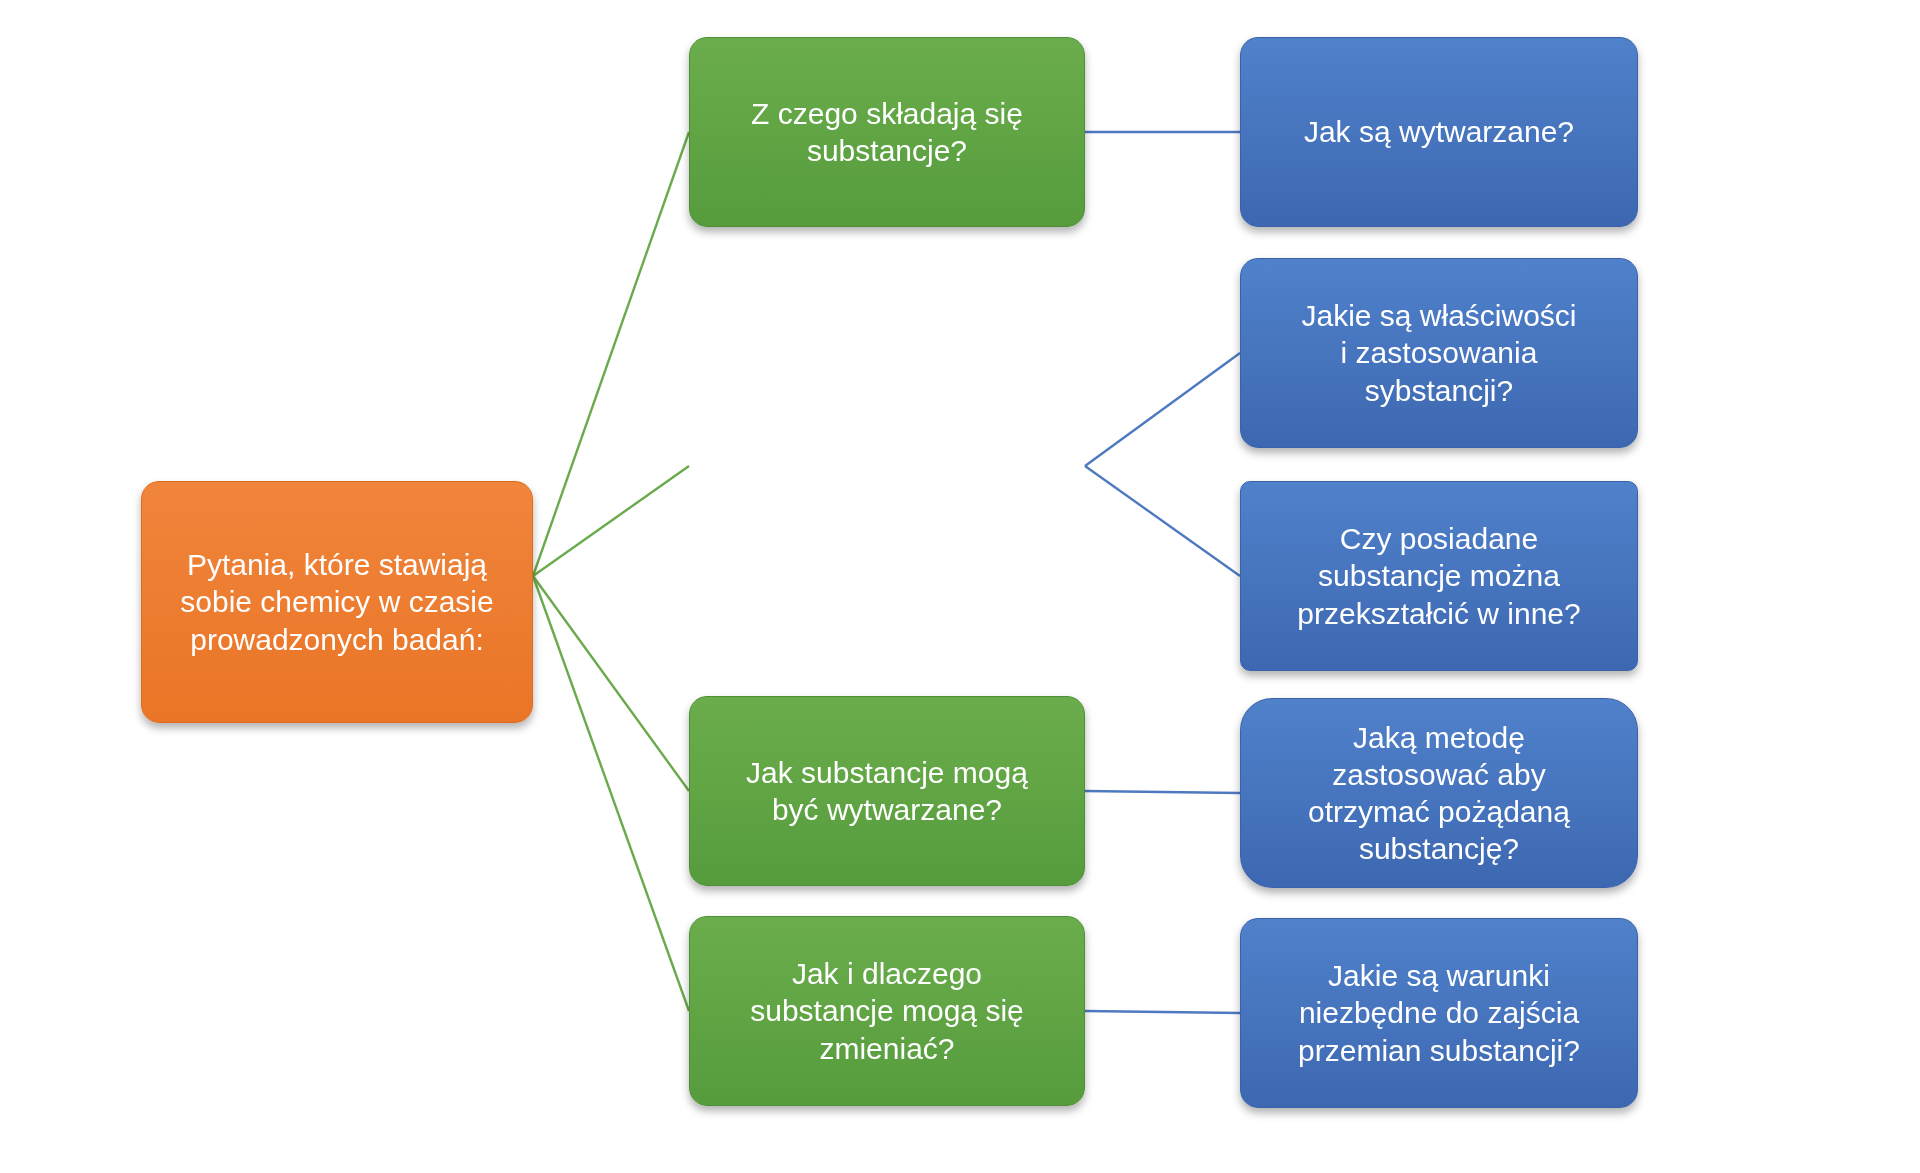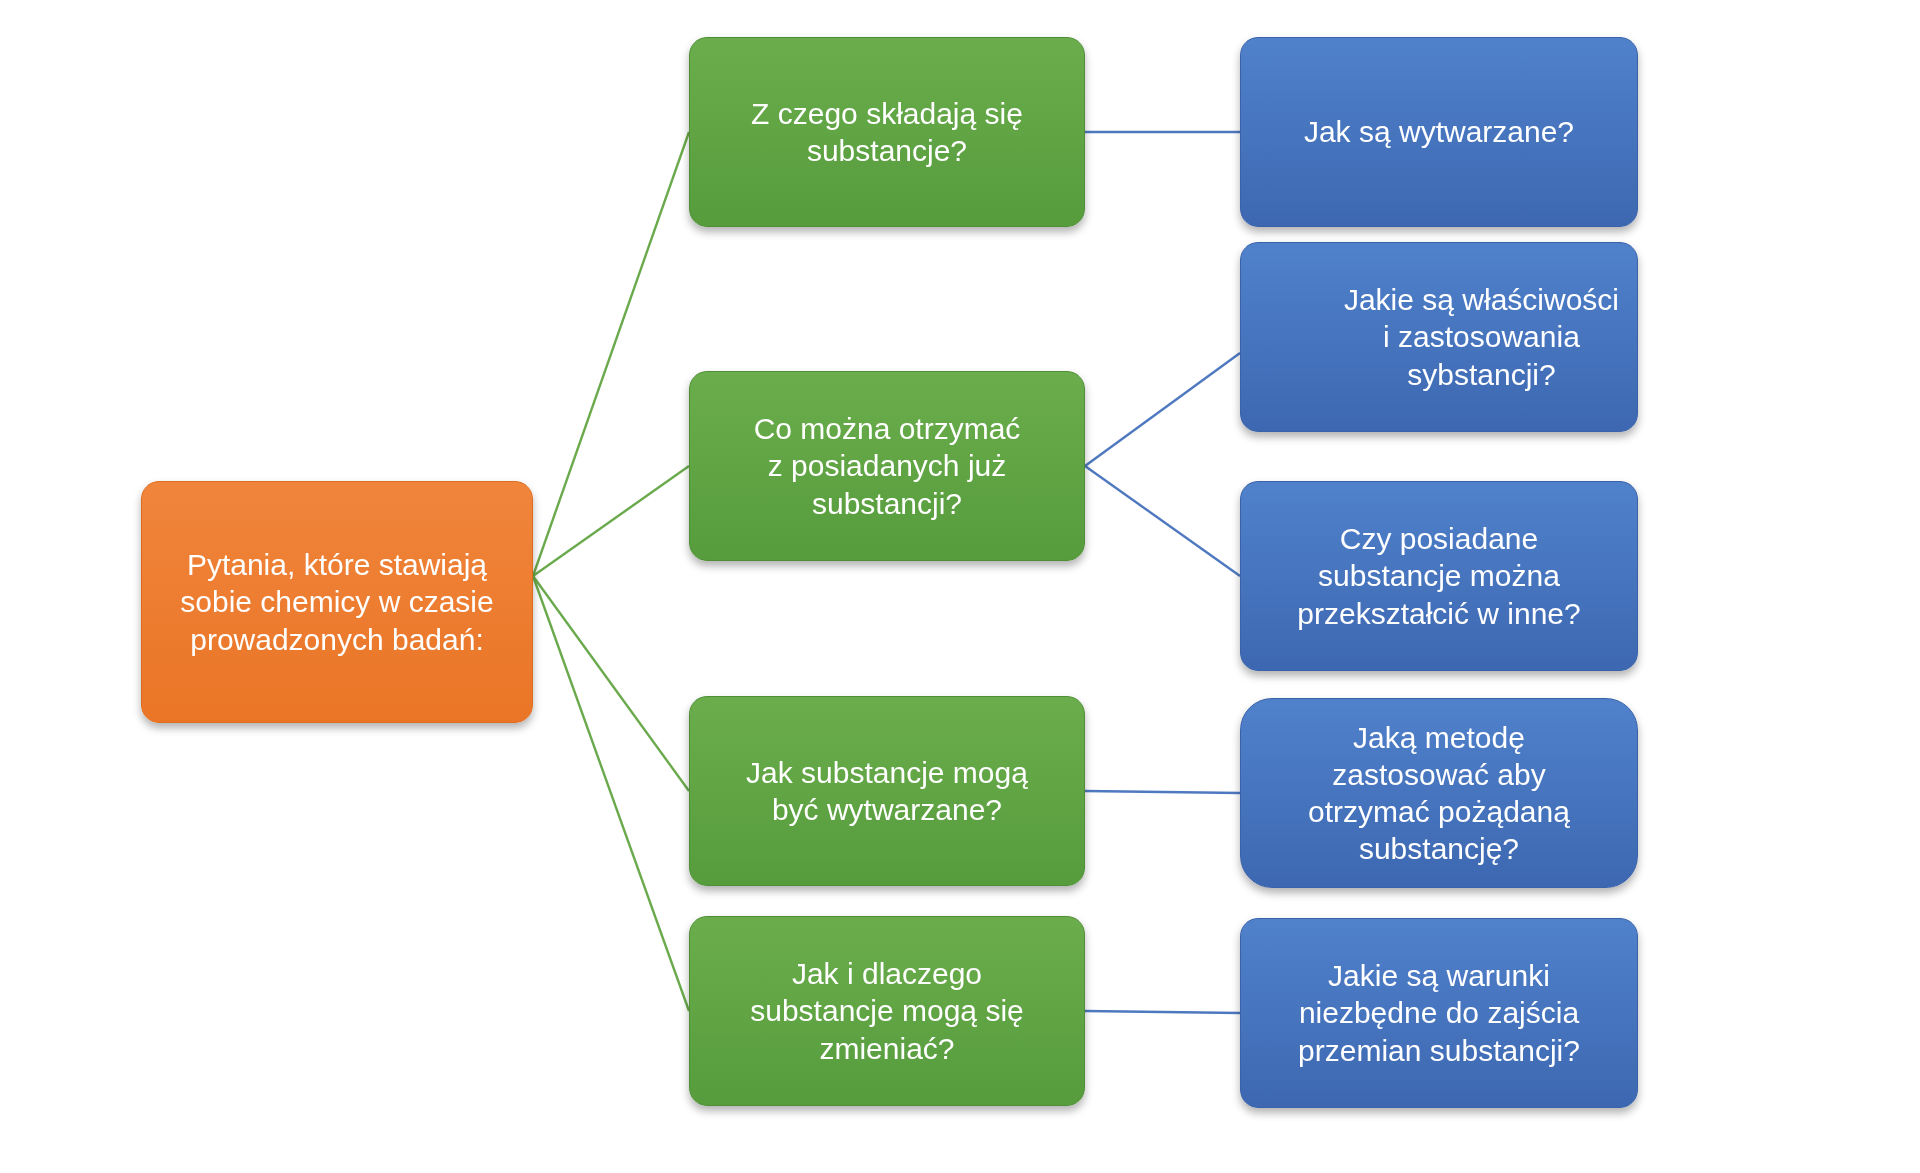--- a/index.html
+++ b/index.html
@@ -38,21 +38,21 @@
     width:396px;left:689px;height:190px;
     background:linear-gradient(180deg,#6BAD4C 0%,#569C3D 100%);
     border:1px solid #4E8F36;
   }
   .blue{
     width:398px;left:1240px;height:190px;
     background:linear-gradient(180deg,#5081CB 0%,#3D68B1 100%);
     border:1px solid #3A62A8;
   }
   .q1{top:37px;align-items:center;}  .q2{top:371px;} .q3{top:696px;} .q4{top:916px;align-items:center;}
-  .a1{top:37px;}  .a2{top:242px;justify-content:flex-end;} .a3{top:481px;} .a4{top:698px;border-radius:32px;} .a5{top:918px;}
+  .a1{top:37px;}  .a2{top:258px;} .a3{top:481px;border-radius:10px;} .a4{top:698px;border-radius:32px;} .a5{top:918px;}
 </style>
 </head>
 <body>
 
 <div class="canvas">
 
   <svg id="connectors" viewBox="0 0 1920 1173" xmlns="http://www.w3.org/2000/svg">
       <line x1="533" y1="576" x2="689" y2="132" stroke="#6AAA4C" stroke-width="2.4"></line>
       <line x1="533" y1="576" x2="689" y2="466" stroke="#6AAA4C" stroke-width="2.4"></line>
       <line x1="533" y1="576" x2="689" y2="791" stroke="#6AAA4C" stroke-width="2.4"></line>
@@ -66,25 +66,20 @@
 
   <div class="node root">
     <span class="label">Pytania, które stawiają
 sobie chemicy w czasie
 prowadzonych badań:</span>
   </div>
 
   <div class="node green q1">
     <span class="label">Z czego składają się
 substancje?</span>
-  </div>
-  <div class="node green q2">
-    <span class="label">Co można otrzymać
-z posiadanych już
-substancji?</span>
   </div>
   <div class="node green q3">
     <span class="label">Jak substancje mogą
 być wytwarzane?</span>
   </div>
   <div class="node green q4">
     <span class="label">Jak i dlaczego
 substancje mogą się
 zmieniać?</span>
   </div>

